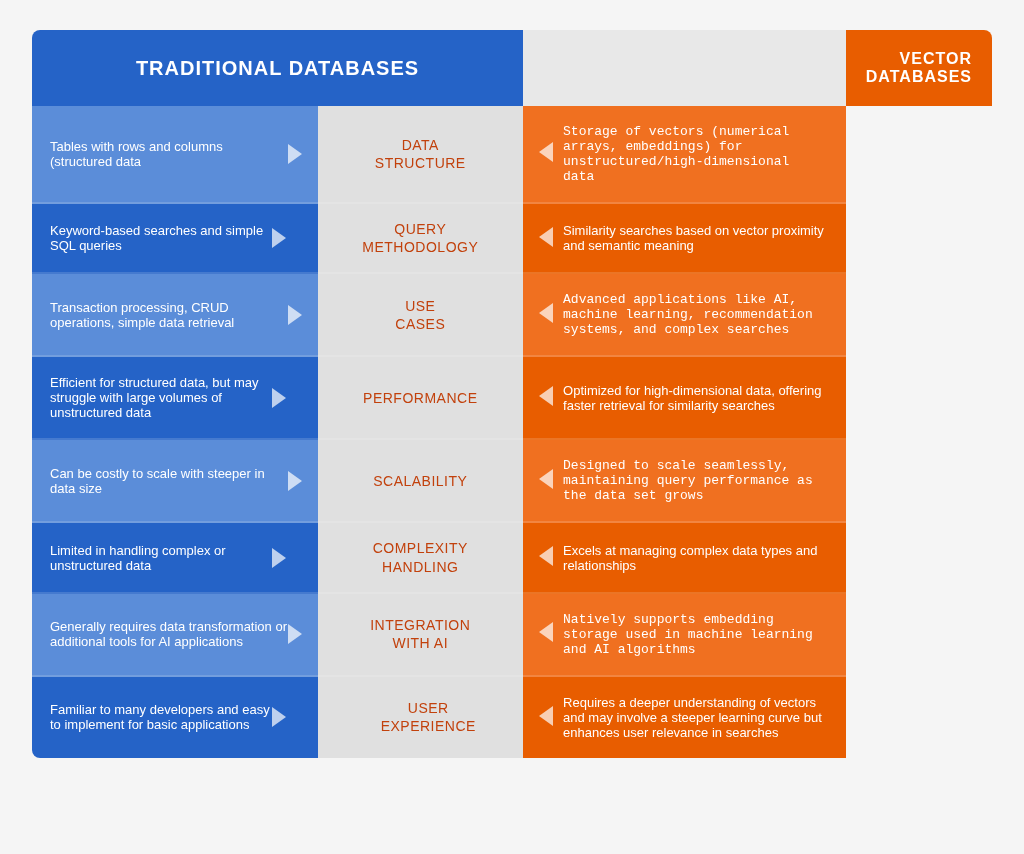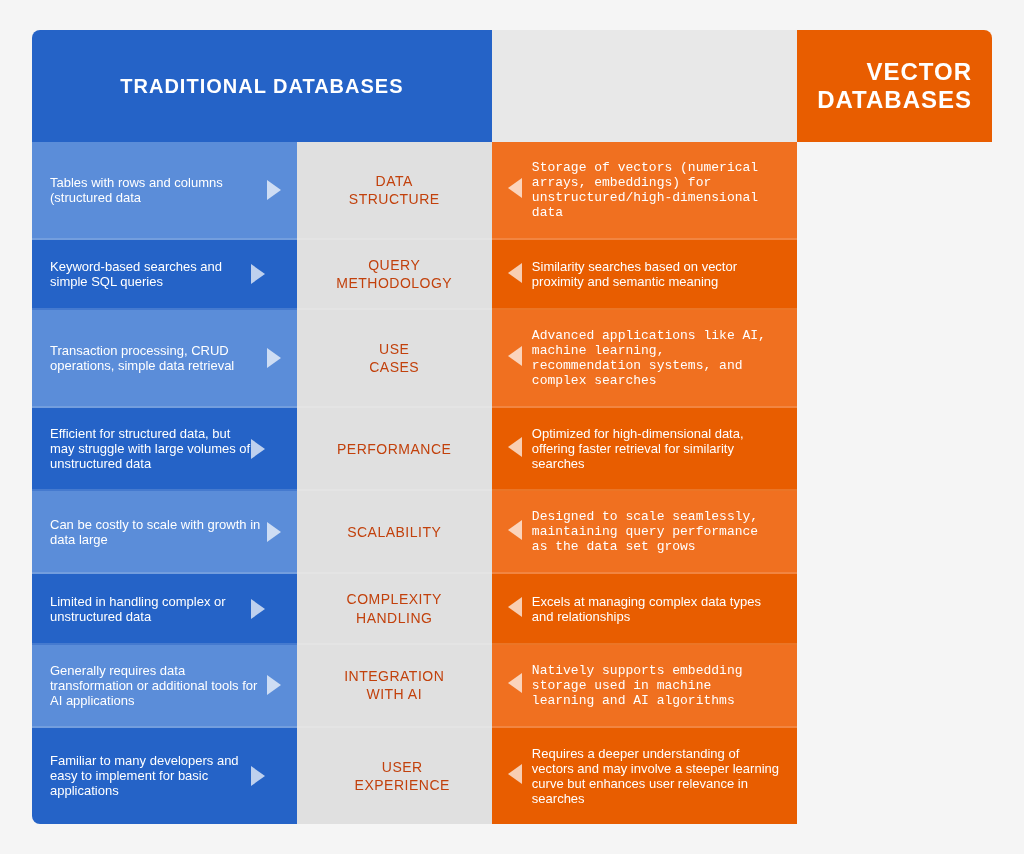--- a/index.html
+++ b/index.html
@@ -39,23 +39,23 @@
       letter-spacing: 1px;
     }
     .header-middle {
       background: #e8e8e8;
       width: 24%;
     }
     .header-vector {
       background: #e85d00;
       color: white;
       font-weight: 900;
-      font-size: 24px;
+      font-size: 16px;
       text-transform: uppercase;
-      padding: 28px 20px;
+      padding: 20px 20px;
       width: 38%;
       text-align: right;
       letter-spacing: 1px;
     }
     
     .row-trad-light {
       background: #5b8dd9;
       color: white;
       font-size: 13px;
       padding: 18px 16px 18px 18px;
@@ -213,21 +213,21 @@
     <td class="row-vec-dark" colspan="1" style="width:38%">
       <div class="vec-cell-wrap">
         <span class="vec-arrow-wrap"><span class="arrow-left"></span></span>
         <span>Optimized for high-dimensional data, offering faster retrieval for similarity searches</span>
       </div>
     </td>
   </tr>
         <tr>
     <td class="row-trad-light" colspan="1" style="width:35%">
       <div class="trad-cell-wrap">
-        <span>Can be costly to scale with growth in data large</span>
+        <span>Can be costly to scale with steeper in data size</span>
         <span class="arrow-right"></span>
       </div>
     </td>
     <td class="row-middle" style="width:24%;background:#e0e0e0;">
       <div class="row-middle-label">SCALABILITY</div>
     </td>
     <td class="row-vec-light" colspan="1" style="width:38%">
       <div class="vec-cell-wrap">
         <span class="vec-arrow-wrap"><span class="arrow-left"></span></span>
         <span>Designed to scale seamlessly, maintaining query performance as the data set grows</span>

